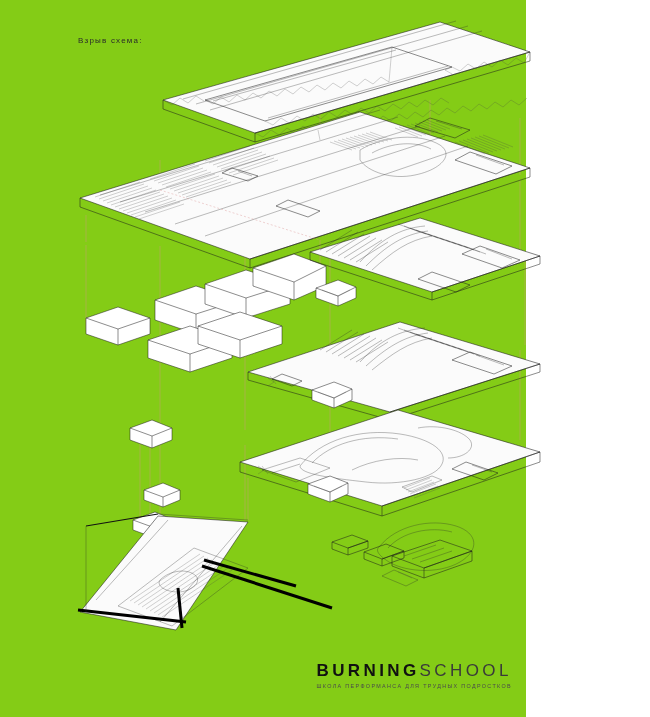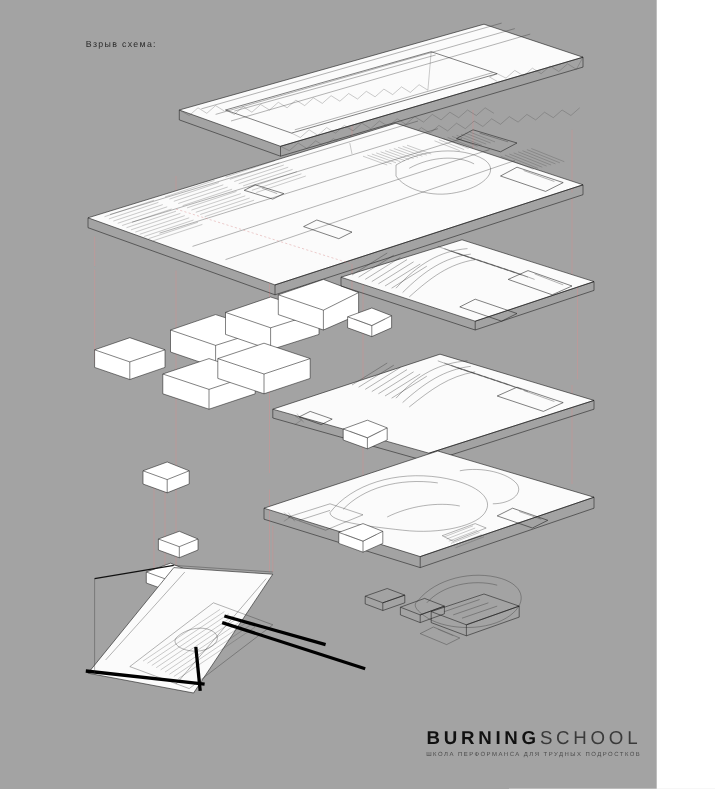--- a/index.html
+++ b/index.html
@@ -9,23 +9,23 @@
   }
   body {
     width: 650px;
     height: 717px;
     font-family: "Liberation Sans", sans-serif;
     overflow: hidden;
     position: relative;
   }
   #sheet {
     position: relative;
-    width: 597px;
+    width: 526px;
     height: 717px;
-    background: #a3a3a3;
+    background: #84cc16;
   }
   .caption {
     position: absolute;
     left: 78px;
     top: 36px;
     font-size: 8px;
     letter-spacing: 1.2px;
     color: #2b2b2b;
     font-family: "Liberation Sans", sans-serif;
     white-space: nowrap;
@@ -34,21 +34,21 @@
     position: absolute;
     left: 0;
     top: 0;
     width: 650px;
     height: 717px;
   }
   .brand {
     position: absolute;
     right: 14px;
     bottom: 28px;
-    text-align: right;
+    text-align: left;
     line-height: 1;
   }
   .brand-main {
     font-size: 17px;
     letter-spacing: 3.4px;
     color: #111111;
     white-space: nowrap;
   }
   .brand-main .bold {
     font-weight: bold;

